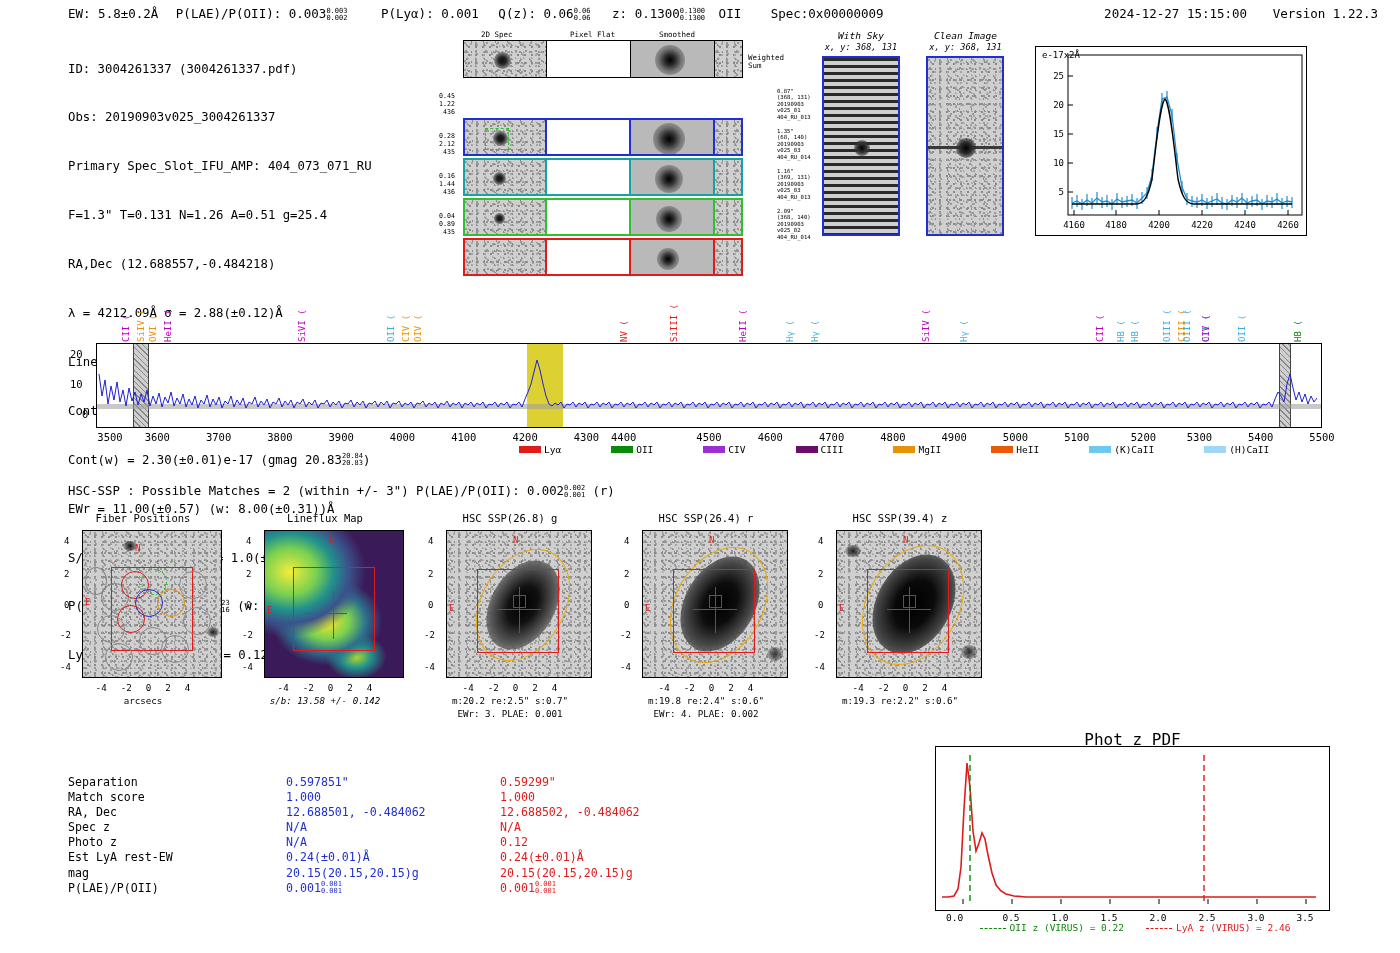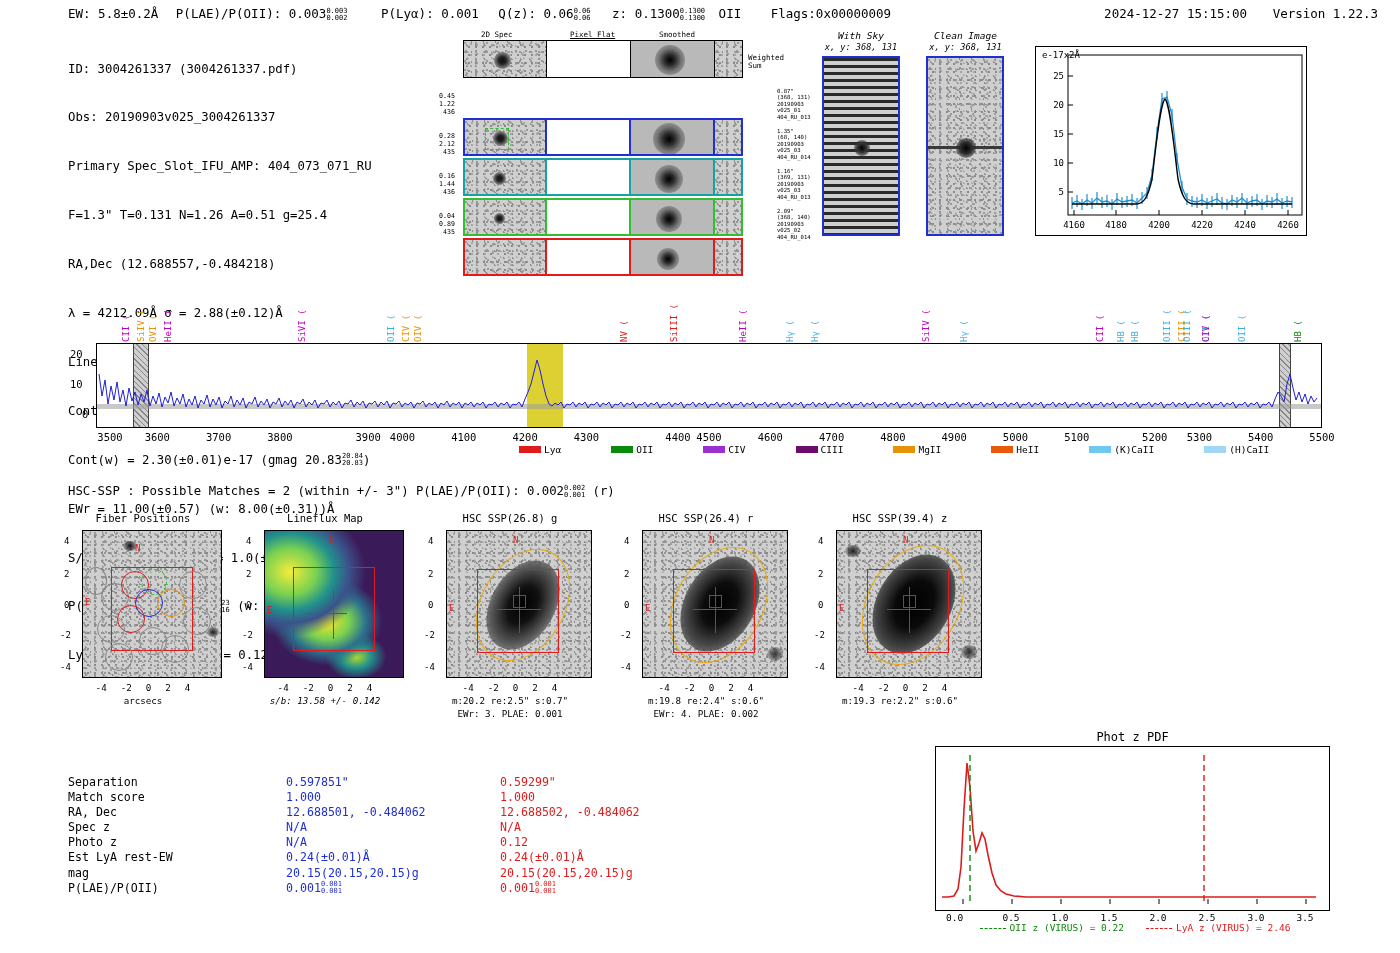--- a/index.html
+++ b/index.html
@@ -81,38 +81,38 @@
   
   #mtable { position:absolute; top:775px; left:68px; font-size:11.6px; line-height:15.1px; }
   #mtable .col1 { position:absolute; left:0; width:200px; color:#000; }
   #mtable .col2 { position:absolute; left:218px; width:210px; color:#1f2fd0; }
   #mtable .col3 { position:absolute; left:432px; width:220px; color:#e01b1b; }
   #mtable .r { height:15.1px; white-space:nowrap; }
 
   
   #pz { position:absolute; top:730px; left:935px; width:395px; height:215px; }
   #pzbox { position:absolute; left:0; top:16px; width:395px; height:165px; border:1px solid #000; background:#fff; }
-  #pztitle { position:absolute; top:0; width:100%; text-align:center; font-size:12px; }
+  #pztitle { position:absolute; top:0; width:100%; text-align:center; font-size:16px; }
   #pzlegend { position:absolute; top:192px; left:10px; width:380px; display:flex; justify-content:center; gap:22px; font-size:9.5px; }
   .dashline { width:26px; height:0; border-top:1.6px dashed #000; display:inline-block; margin-right:4px; vertical-align:middle; }
 </style>
 </head>
 <body>
 
 <div class="abs" id="topline">
   <span>EW: 5.8±0.2Å</span>
   <span style="margin-left:10px">P(LAE)/P(OII):</span>
   <span>0.003</span><span class="frac"><span>0.003</span><br><span>0.002</span></span>
   <span style="margin-left:26px">P(Lyα): 0.001</span>
   <span style="margin-left:12px">Q(z):</span>
   <span>0.06</span><span class="frac"><span>0.06</span><br><span>0.06</span></span>
   <span style="margin-left:14px">z:</span>
   <span>0.1300</span><span class="frac"><span>0.1300</span><br><span>0.1300</span></span>
   <span style="margin-left:6px">OII</span>
-  <span style="margin-left:22px">Flags:0x00000009</span>
+  <span style="margin-left:22px">Spec:0x00000009</span>
 </div>
 <div class="abs" id="topright">
   <span>2024-12-27 15:15:00</span>
   <span style="margin-left:18px">Version 1.22.3</span>
 </div>
 
 <div class="abs" id="infoblock">
   <div class="ln">ID: 3004261337 (3004261337.pdf)</div>
   <div class="ln">Obs: 20190903v025_3004261337</div>
   <div class="ln">Primary Spec_Slot_IFU_AMP: 404_073_071_RU</div>
@@ -128,21 +128,21 @@
   <div class="ln">S/N = 23.2(±0.8)   χ² = 1.0(±0.2)</div>
   <div class="ln">
     <span>P(LAE)/P(OII): 0.02</span><span class="frac"><span>0.023</span><br><span>0.016</span></span>
     <span>(w: 0.007</span><span class="frac"><span>0.008</span><br><span>0.006</span></span><span>)</span>
   </div>
   <div class="ln">LyA z = 2.4648  OII z = 0.1299</div>
 </div>
 
 <div class="abs" id="spec2d">
   <div class="s2-colhdr" style="left:18px; top:0;">2D Spec</div>
-  <div class="s2-colhdr" style="left:107px; top:0;text-decoration:underline;">Pixel Flat</div>
+  <div class="s2-colhdr" style="left:107px; top:0;">Pixel Flat</div>
   <div class="s2-colhdr" style="left:196px; top:0;">Smoothed</div>
   <div class="s2-colhdr" style="left:285px; top:24px; width:26px; line-height:8px; white-space:pre-line;">Weighted
 Sum</div>
 
   <div class="s2-row" style="left:0; top:10px;">
     <div class="s2-cell noise" style="width:84px; height:38px; border:1px solid #000;">
       <div class="blob" style="left:30px; top:11px; width:17px; height:17px;"></div>
     </div>
     <div class="s2-cell flatwhite" style="width:84px; height:38px; border:1px solid #000; border-left:none;"></div>
     <div class="s2-cell smoothgray" style="width:84px; height:38px; border:1px solid #000; border-left:none;">
@@ -400,34 +400,34 @@
 
   <div class="ytick" style="left:2px; top:80px;">20</div>
   <div class="ytick" style="left:2px; top:110px;">10</div>
   <div class="ytick" style="left:14px; top:140px;">0</div>
 
   <div id="spec-xticks">
       <div class="xtick" style="left: 24px; top: 163px; width: 36px; text-align: center;">3500</div>
       <div class="xtick" style="left: 71.3px; top: 163px; width: 36px; text-align: center;">3600</div>
       <div class="xtick" style="left: 132.6px; top: 163px; width: 36px; text-align: center;">3700</div>
       <div class="xtick" style="left: 193.9px; top: 163px; width: 36px; text-align: center;">3800</div>
-      <div class="xtick" style="left: 255.2px; top: 163px; width: 36px; text-align: center; margin-left: 27px;">3900</div>
+      <div class="xtick" style="left: 255.2px; top: 163px; width: 36px; text-align: center;">3900</div>
       <div class="xtick" style="left: 316.5px; top: 163px; width: 36px; text-align: center;">4000</div>
       <div class="xtick" style="left: 377.8px; top: 163px; width: 36px; text-align: center;">4100</div>
       <div class="xtick" style="left: 439.1px; top: 163px; width: 36px; text-align: center;">4200</div>
       <div class="xtick" style="left: 500.4px; top: 163px; width: 36px; text-align: center;">4300</div>
-      <div class="xtick" style="left: 592px; top: 163px; width: 36px; text-align: center;">4400</div>
+      <div class="xtick" style="left: 543px; top: 163px; width: 36px; ">4400</div>
       <div class="xtick" style="left: 623px; top: 163px; width: 36px; text-align: center;">4500</div>
       <div class="xtick" style="left: 684.3px; top: 163px; width: 36px; text-align: center;">4600</div>
       <div class="xtick" style="left: 745.6px; top: 163px; width: 36px; text-align: center;">4700</div>
       <div class="xtick" style="left: 806.9px; top: 163px; width: 36px; text-align: center;">4800</div>
       <div class="xtick" style="left: 868.2px; top: 163px; width: 36px; text-align: center;">4900</div>
       <div class="xtick" style="left: 929.5px; top: 163px; width: 36px; text-align: center;">5000</div>
       <div class="xtick" style="left: 990.8px; top: 163px; width: 36px; text-align: center;">5100</div>
-      <div class="xtick" style="left: 1052.1px; top: 163px; width: 36px; text-align: left; margin-left: 22px;">5200</div>
+      <div class="xtick" style="left: 1052.1px; top: 163px; width: 36px; text-align: right;">5200</div>
       <div class="xtick" style="left: 1113.4px; top: 163px; width: 36px; text-align: center;">5300</div>
       <div class="xtick" style="left: 1174.7px; top: 163px; width: 36px; text-align: center;">5400</div>
       <div class="xtick" style="left: 1236px; top: 163px; width: 36px; text-align: center;">5500</div>
     </div>
 
   <div id="legend">
       <div class="lgitem">
         <span class="lgswatch" style="background: rgb(224, 27, 27);"></span>
         <span>Lyα</span>
       </div>

